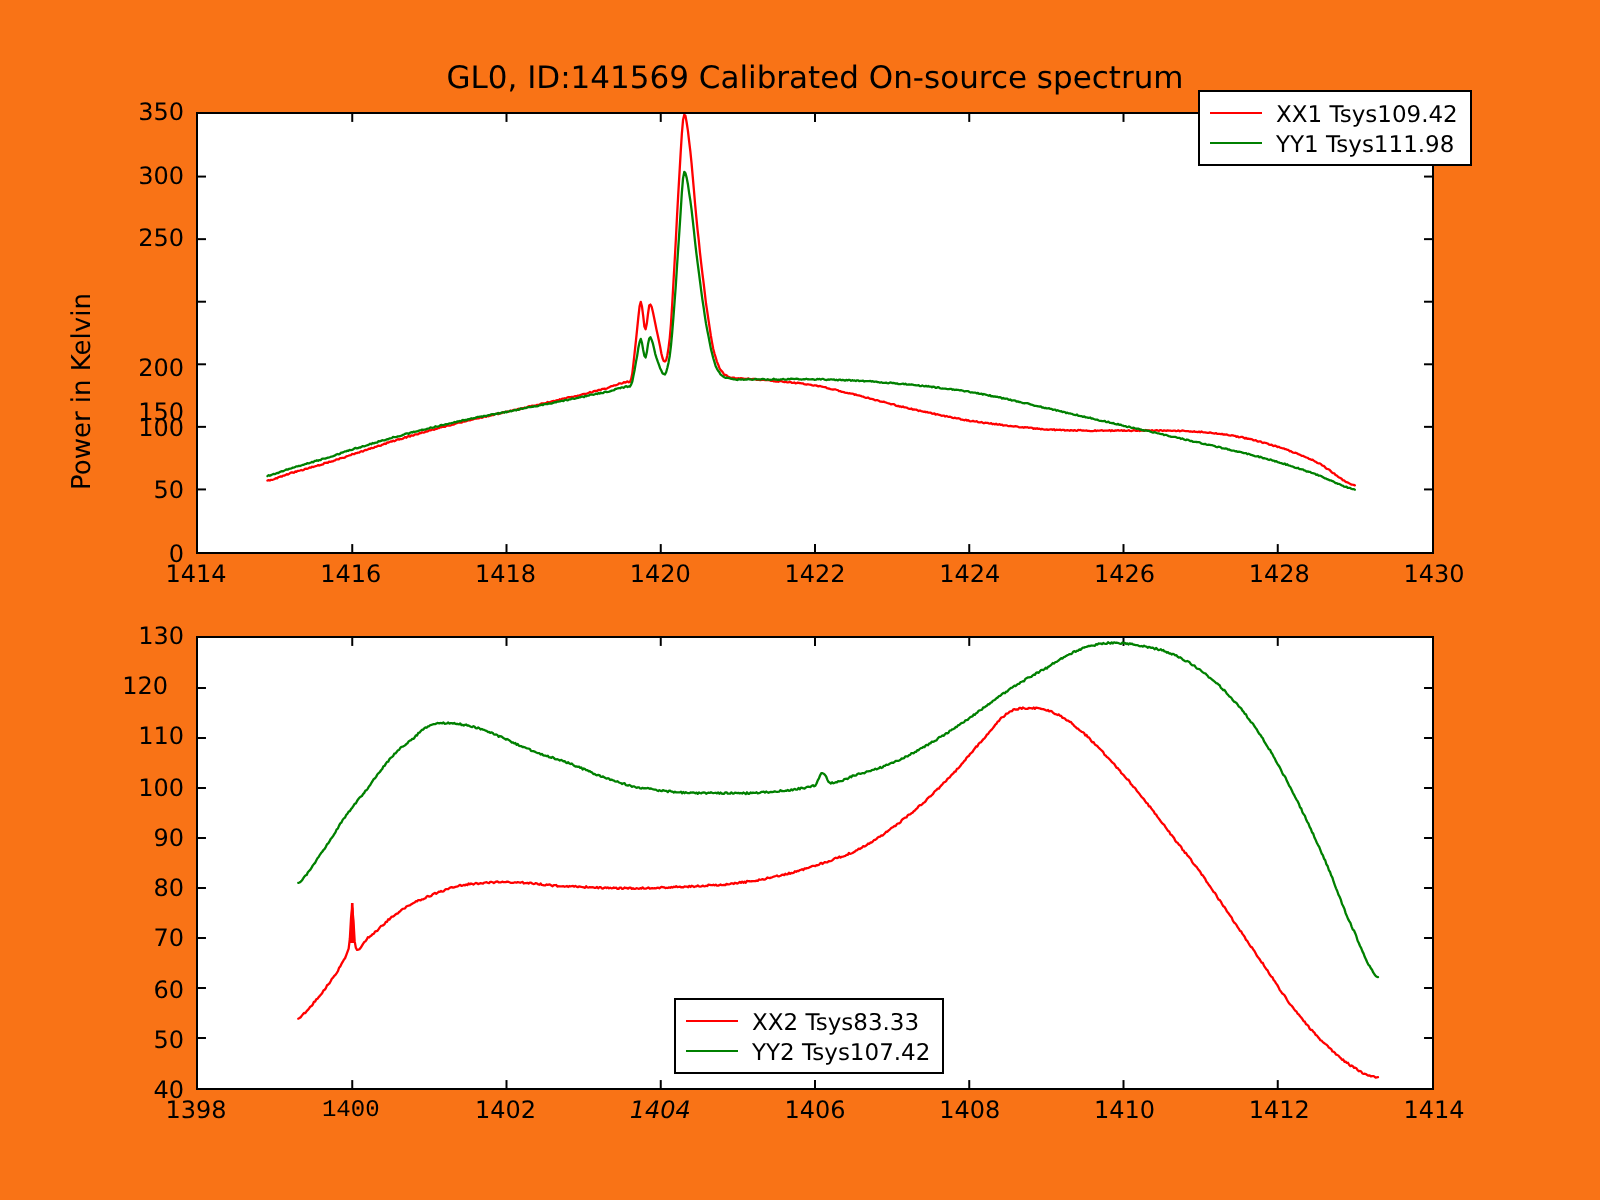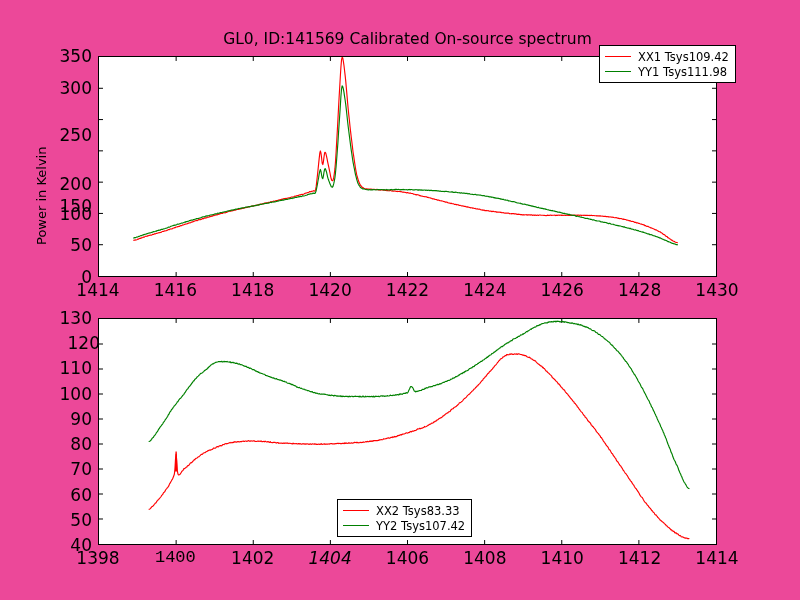--- a/index.html
+++ b/index.html
@@ -1,17 +1,17 @@
 <!DOCTYPE html>
 <html><head>
 <meta charset="utf-8">
 <style>
   html,body{margin:0;padding:0;background:#ffffff;}
   body{width:800px;height:600px;font-family:"DejaVu Sans",sans-serif;color:#000;overflow:hidden;}
-  #figure{position:relative;width:800px;height:600px;background:#ec4899;}
+  #figure{position:relative;width:800px;height:600px;background:#f97316;}
 
   .axes{position:absolute;box-sizing:border-box;border:1px solid #000;background:#ffffff;}
   #axes-top{left:98px;top:56px;width:619px;height:221px;}
   #axes-bottom{left:98px;top:318px;width:619px;height:227px;}
 
   .plotsvg{position:absolute;left:0;top:0;width:100%;height:100%;display:block;}
 
   #fig-title{
     position:absolute;left:98px;top:30px;width:619px;
     text-align:center;font-size:15.5px;color:#000;white-space:nowrap;
@@ -21,21 +21,21 @@
     position:absolute;left:0;top:0;
     transform-origin:0 0;
     transform:translate(34px,245px) rotate(-90deg);
     font-size:13px;white-space:nowrap;
   }
   #xlabel-bottom{
     position:absolute;left:98px;top:566px;width:619px;
     text-align:center;font-size:13px;
   }
 
-  .tick-label{position:absolute;font-size:17px;color:#000;white-space:nowrap;}
+  .tick-label{position:absolute;font-size:12px;color:#000;white-space:nowrap;}
   .ytick{text-align:right;transform:translate(-100%,-50%);}
   .xtick{transform:translate(-50%,0);}
 
   .legend{
     position:absolute;box-sizing:border-box;
     border:1px solid #000;background:#ffffff;
     padding:3px 6px 3px 5px;
   }
   #legend-top{left:599px;top:45px;text-align:center;}
   #legend-bottom{left:337px;top:499px;}
@@ -122,21 +122,21 @@
         <path d="M76.775,153.85555555555555 L77.375,133.67777777777778 L77.975,153.85555555555555" fill="none" stroke="#ff0000" stroke-width="1.3"></path>
       </svg>
   </div>
 
   <div id="ticks-top">
       <div class="tick-label ytick" style="left:92px;top:277px;">0</div>
       <div class="tick-label ytick" style="left:92px;top:245.42857142857144px;">50</div>
       <div class="tick-label ytick" style="left:92px;top:213.85714285714286px;">100</div>
       <div class="tick-label ytick" style="left:92px;top:182.28571428571428px;margin-top:24px;">150</div>
       <div class="tick-label ytick" style="left:92px;top:150.71428571428572px;margin-top:33px;">200</div>
-      <div class="tick-label ytick" style="left:92px;top:119.14285714285714px;margin-top:16px;">250</div>
+      <div class="tick-label ytick" style="left:92px;top:119.14285714285714px;">250</div>
       <div class="tick-label ytick" style="left:92px;top:87.57142857142858px;">300</div>
       <div class="tick-label ytick" style="left:92px;top:56px;">350</div>
       <div class="tick-label xtick" style="left:98px;top:280px;">1414</div>
       <div class="tick-label xtick" style="left:175.375px;top:280px;">1416</div>
       <div class="tick-label xtick" style="left:252.75px;top:280px;">1418</div>
       <div class="tick-label xtick" style="left:330.125px;top:280px;">1420</div>
       <div class="tick-label xtick" style="left:407.5px;top:280px;">1422</div>
       <div class="tick-label xtick" style="left:484.875px;top:280px;">1424</div>
       <div class="tick-label xtick" style="left:562.25px;top:280px;">1426</div>
       <div class="tick-label xtick" style="left:639.625px;top:280px;">1428</div>
@@ -144,21 +144,21 @@
     </div>
   <div id="ticks-bottom">
       <div class="tick-label ytick" style="left:92px;top:545px;">40</div>
       <div class="tick-label ytick" style="left:92px;top:519.7777777777778px;">50</div>
       <div class="tick-label ytick" style="left:92px;top:494.55555555555554px;">60</div>
       <div class="tick-label ytick" style="left:92px;top:469.33333333333337px;">70</div>
       <div class="tick-label ytick" style="left:92px;top:444.1111111111111px;">80</div>
       <div class="tick-label ytick" style="left:92px;top:418.8888888888889px;">90</div>
       <div class="tick-label ytick" style="left:92px;top:393.6666666666667px;">100</div>
       <div class="tick-label ytick" style="left:92px;top:368.44444444444446px;">110</div>
-      <div class="tick-label ytick" style="left:100px;top:343.22222222222223px;text-align:right;">120</div>
+      <div class="tick-label ytick" style="left:84px;top:343.22222222222223px;text-align:right;">120</div>
       <div class="tick-label ytick" style="left:92px;top:318px;">130</div>
       <div class="tick-label xtick" style="left:98px;top:548px;">1398</div>
       <div class="tick-label xtick" style="left:175.375px;top:548px;font-family:Liberation Mono, monospace;">1400</div>
       <div class="tick-label xtick" style="left:252.75px;top:548px;">1402</div>
       <div class="tick-label xtick" style="left:330.125px;top:548px;font-style:italic;">1404</div>
       <div class="tick-label xtick" style="left:407.5px;top:548px;">1406</div>
       <div class="tick-label xtick" style="left:484.875px;top:548px;">1408</div>
       <div class="tick-label xtick" style="left:562.25px;top:548px;">1410</div>
       <div class="tick-label xtick" style="left:639.625px;top:548px;">1412</div>
       <div class="tick-label xtick" style="left:717px;top:548px;">1414</div>

